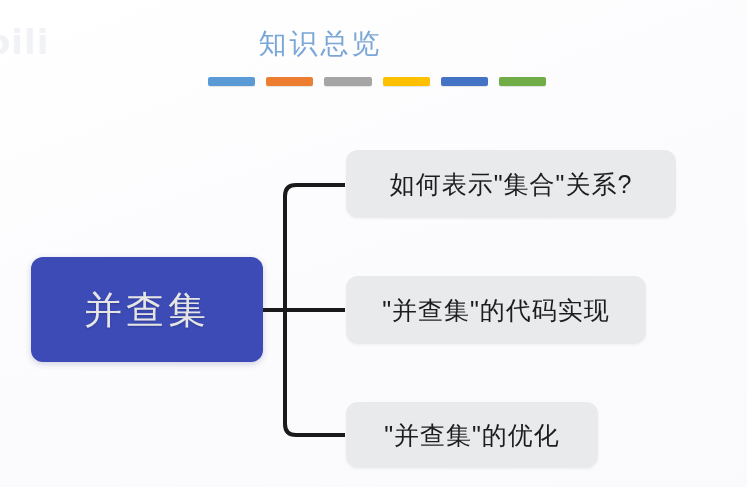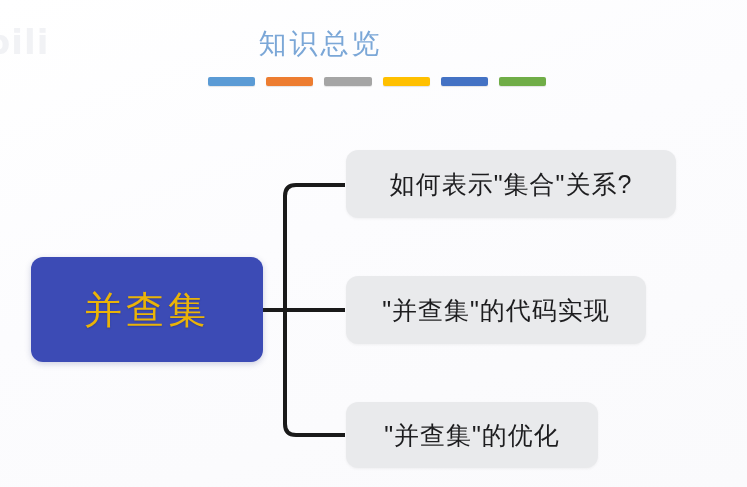--- a/index.html
+++ b/index.html
@@ -101,21 +101,21 @@
   .root-node {
     left: 31px;
     top: 257px;
     width: 232px;
     height: 105px;
     background: #3c4bb5;
     border-radius: 12px;
     box-shadow: 0 2px 6px rgba(40,50,120,0.22);
   }
   .root-label {
-    color: #eab308;
+    color: #e5e5e5;
     font-size: 38px;
     line-height: 44px;
     font-weight: 500;
     letter-spacing: 4px;
     text-shadow: 0 1px 2px rgba(0,0,0,0.18);
   }
 
   .child-node {
     background: #e9eaec;
     border-radius: 12px;

